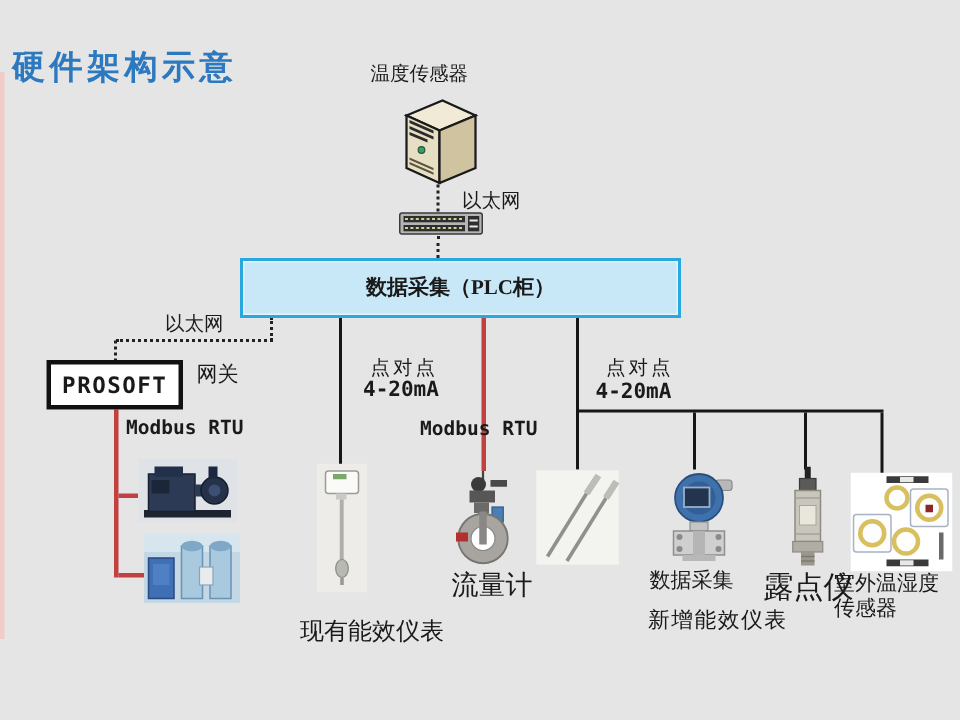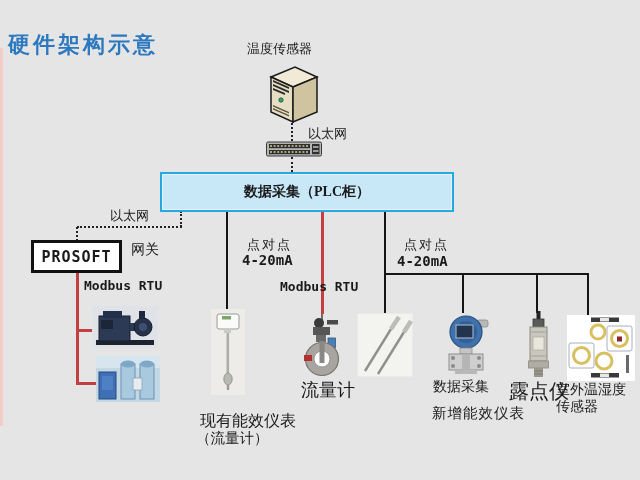--- a/index.html
+++ b/index.html
@@ -146,21 +146,20 @@
       <rect x="17" y="22" width="10" height="7" fill="#6a6a68"></rect>
       <rect x="29" y="25" width="7.5" height="10" fill="#4a7fb5" stroke="#2e5a88" stroke-width="0.8"></rect>
       <circle cx="23" cy="46" r="16.5" fill="#a8a5a0" stroke="#77756f" stroke-width="1.2"></circle>
       <circle cx="23" cy="46" r="8" fill="#ffffff" stroke="#8a8884" stroke-width="0.8"></circle>
       <rect x="20.5" y="28" width="5" height="22" fill="#8a8884"></rect>
       <rect x="5" y="42" width="8" height="6" fill="#b23030"></rect>
     </svg>
   </div>
   <div class="lbl" style="left:301px;top:378px;font-size:18px;">流量计</div>
   <div class="lbl" style="left:190px;top:411px;font-size:16px;margin-left:10px;">现有能效仪表</div>
-  <div class="lbl" style="left:196px;top:429px;font-size:14.5px;">（流量计）</div>
 
   <div class="vline" style="left:384px;top:210px;height:104px;"></div>
   <div class="hline" style="left:384px;top:273px;width:205px;"></div>
   <div class="vline" style="left:462px;top:275px;height:38px;"></div>
   <div class="vline" style="left:536px;top:275px;height:38px;"></div>
   <div class="vline" style="left:587px;top:275px;height:42px;"></div>
   <div class="lbl" style="left:404px;top:236px;font-size:13px;letter-spacing:2px;">点对点</div>
   <div class="lbl mono" style="left:397px;top:253px;">4-20mA</div>
 
   <div class="photo" style="left:357px;top:313px;">

